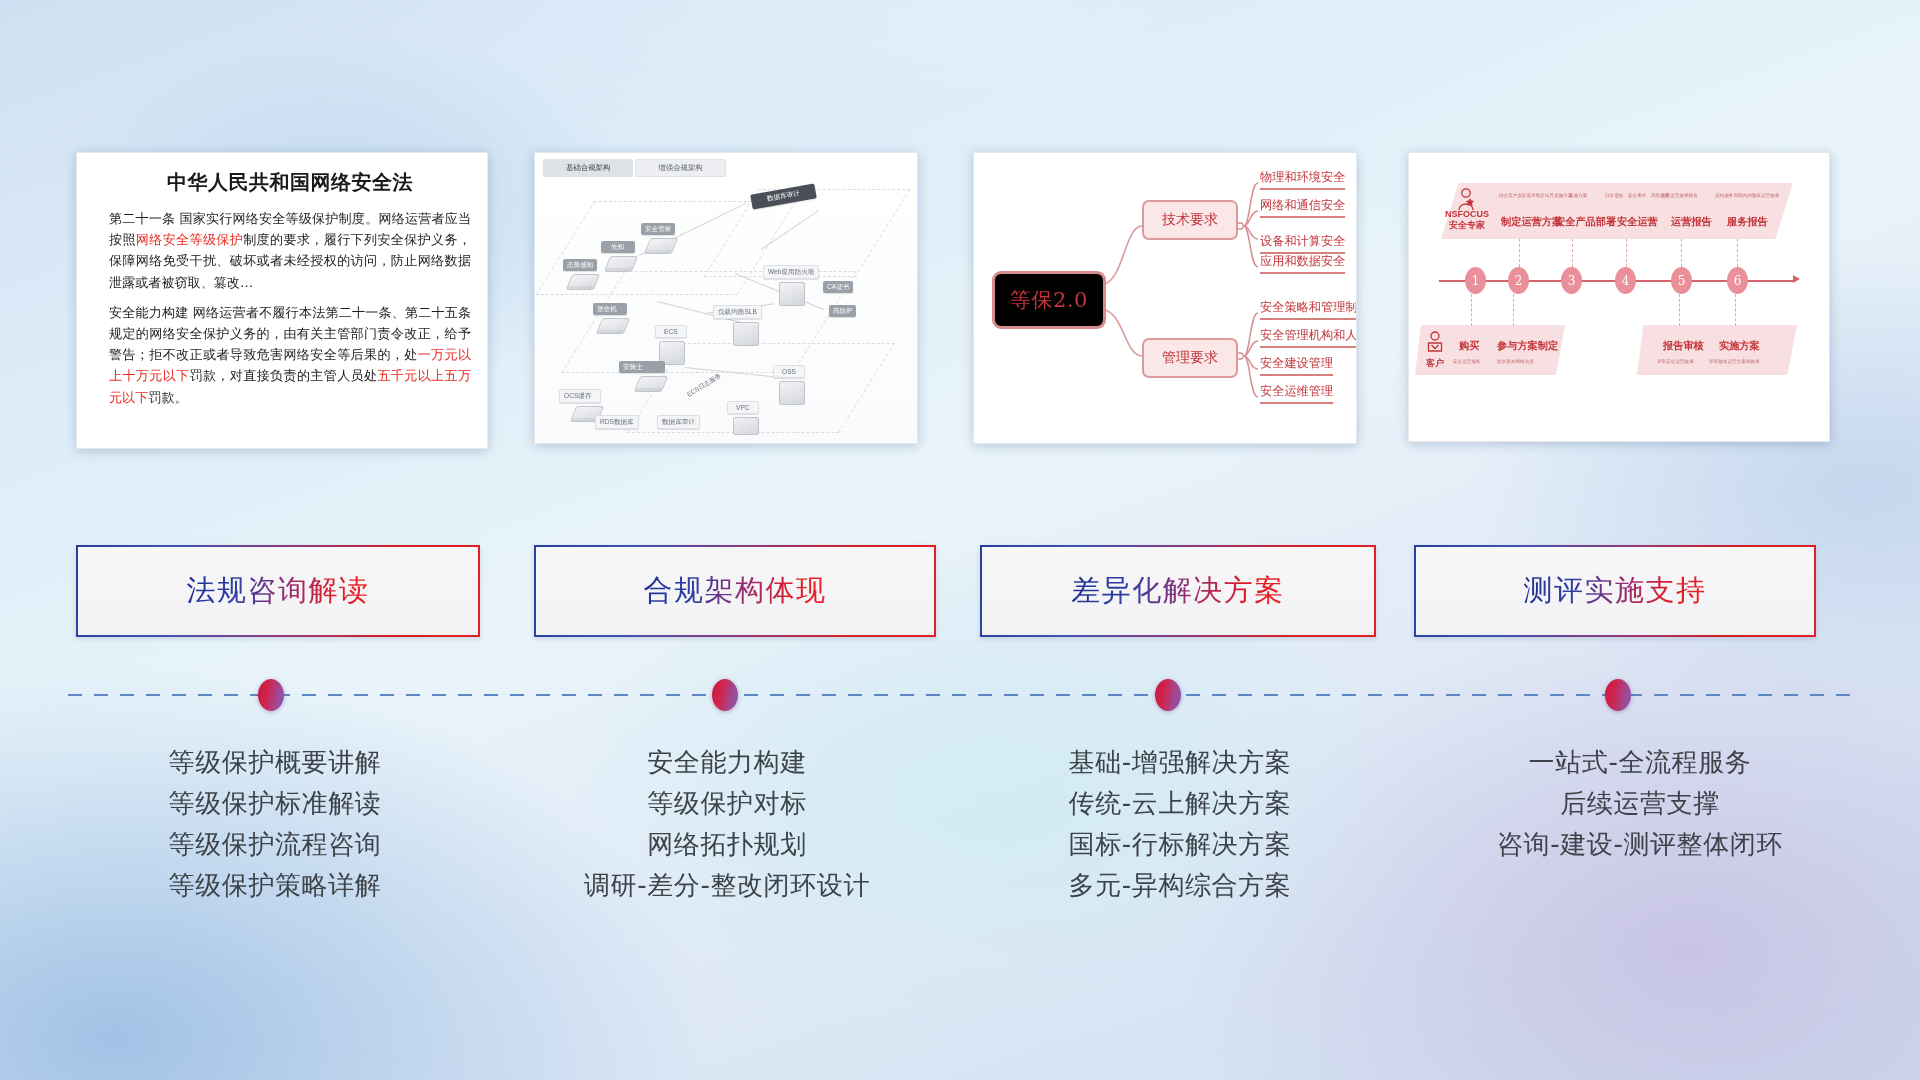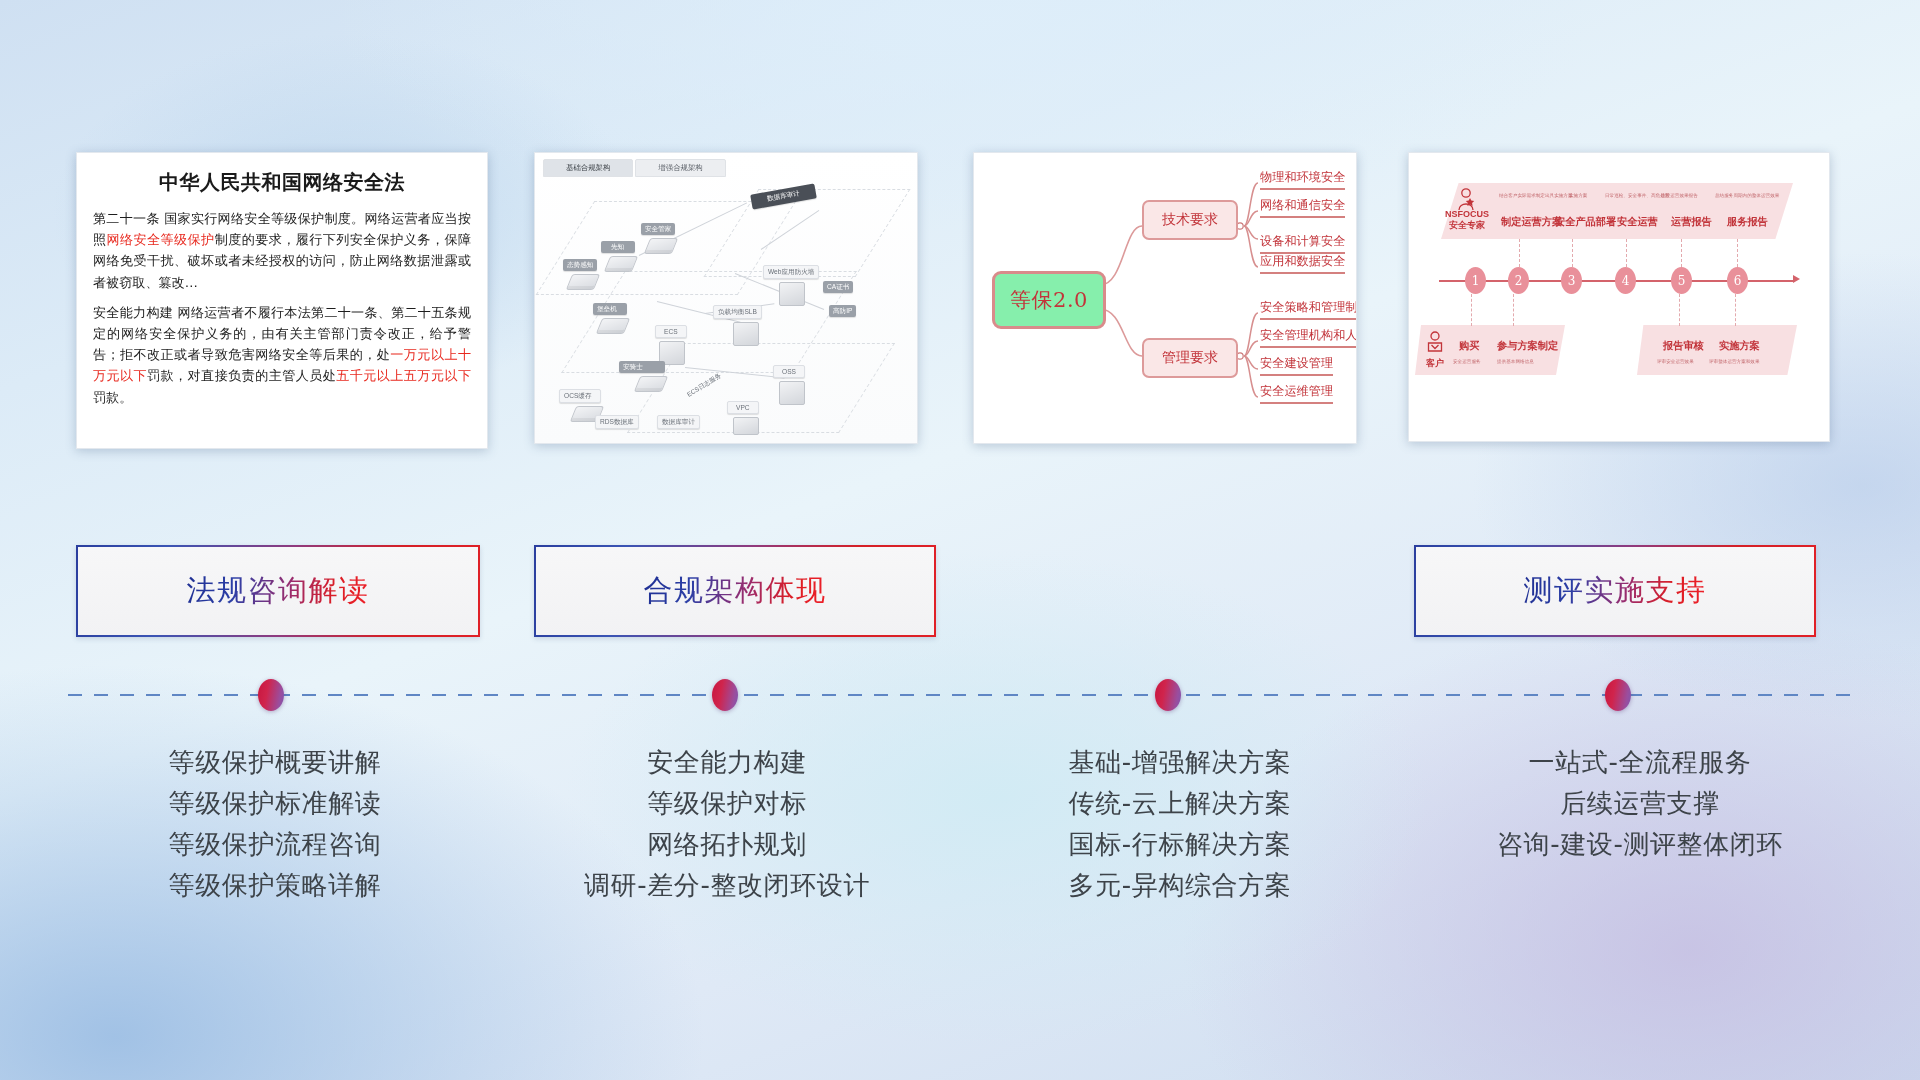--- a/index.html
+++ b/index.html
@@ -34,21 +34,21 @@
     position:absolute;top:0;background:#ffffff;
     box-shadow:0 2px 10px rgba(60,90,130,.28);
     border:1px solid #e3e8ee;overflow:hidden;
   }
   #card1{left:76px;width:410px;height:295px;}
   #card2{left:534px;width:382px;height:290px;background:#fbfbfc;}
   #card3{left:973px;width:382px;height:290px;}
   #card4{left:1408px;width:420px;height:288px;}
 
   
-  .law{padding:12px 16px 0 16px;box-sizing:border-box;height:100%;}
+  .law{padding:12px 16px 0 32px;box-sizing:border-box;height:100%;}
   .law h2{margin:4px 0 12px 0;font-size:20px;text-align:center;color:#1a1a1a;font-weight:bold;
           font-family:"DejaVu Sans","Liberation Sans",sans-serif;letter-spacing:.5px;}
   .law p{margin:0 0 9px 0;font-size:13.1px;line-height:1.62;color:#1d1d1d;text-align:justify;
          font-family:"DejaVu Sans","Liberation Sans",sans-serif;}
   .law b{font-weight:normal;}
   .law .red{color:#e8291f;}
 
   
   .arch{position:relative;width:100%;height:100%;background:
         linear-gradient(180deg,#ffffff 0%,#fafbfc 100%);}
@@ -65,21 +65,21 @@
         box-shadow:inset 0 -3px 0 rgba(0,0,0,.05);}
   .arch .box3d{width:24px;height:22px;background:linear-gradient(160deg,#f2f3f5,#d3d6db);
         border:1px solid #c0c4ca;border-radius:2px;}
   .arch .dash{position:absolute;border:1px dashed #d9dde2;}
   .arch .ln{position:absolute;background:#cfd3d9;height:1px;transform-origin:left center;}
   .arch .lbl{position:absolute;font-size:6.4px;color:#70767e;white-space:nowrap;}
 
   
   .mm{position:relative;width:100%;height:100%;background:#fff;}
   .mm .root{position:absolute;left:18px;top:118px;width:108px;height:52px;
-    background:#86efac;border:3px solid #d98b8b;border-radius:9px;
+    background:#000000;border:3px solid #d98b8b;border-radius:9px;
     display:flex;align-items:center;justify-content:center;
     color:#c2343a;font-size:21px;letter-spacing:.5px;
     font-family:"DejaVu Serif","Liberation Serif",serif;}
   .mm .br{position:absolute;width:92px;height:36px;background:#fae7e7;
     border:2px solid #dd9a9a;border-radius:7px;display:flex;align-items:center;justify-content:center;
     color:#c2343a;font-size:14px;font-family:"DejaVu Serif","Liberation Serif",serif;}
   .mm #br-tech{left:168px;top:47px;font-family:Liberation Serif, serif;}
   .mm #br-mgmt{left:168px;top:185px;}
   .mm .leaf{position:absolute;color:#c2343a;font-size:12.2px;white-space:nowrap;
     font-family:"DejaVu Serif","Liberation Serif",serif;padding-bottom:2px;
@@ -372,20 +372,23 @@
     </div>
   </div>
 
   <div class="titles">
     <div class="tbox" id="t1">
       <span>法规咨询解读</span>
     </div>
     <div class="tbox" id="t2">
       <span>合规架构体现</span>
     </div>
+    <div class="tbox" id="t3">
+      <span>差异化解决方案</span>
+    </div>
     <div class="tbox" id="t4">
       <span>测评实施支持</span>
     </div>
   </div>
 
   <div class="rail"></div>
   <div class="dot" id="d1"></div>
   <div class="dot" id="d2"></div>
   <div class="dot" id="d3"></div>
   <div class="dot" id="d4"></div>

